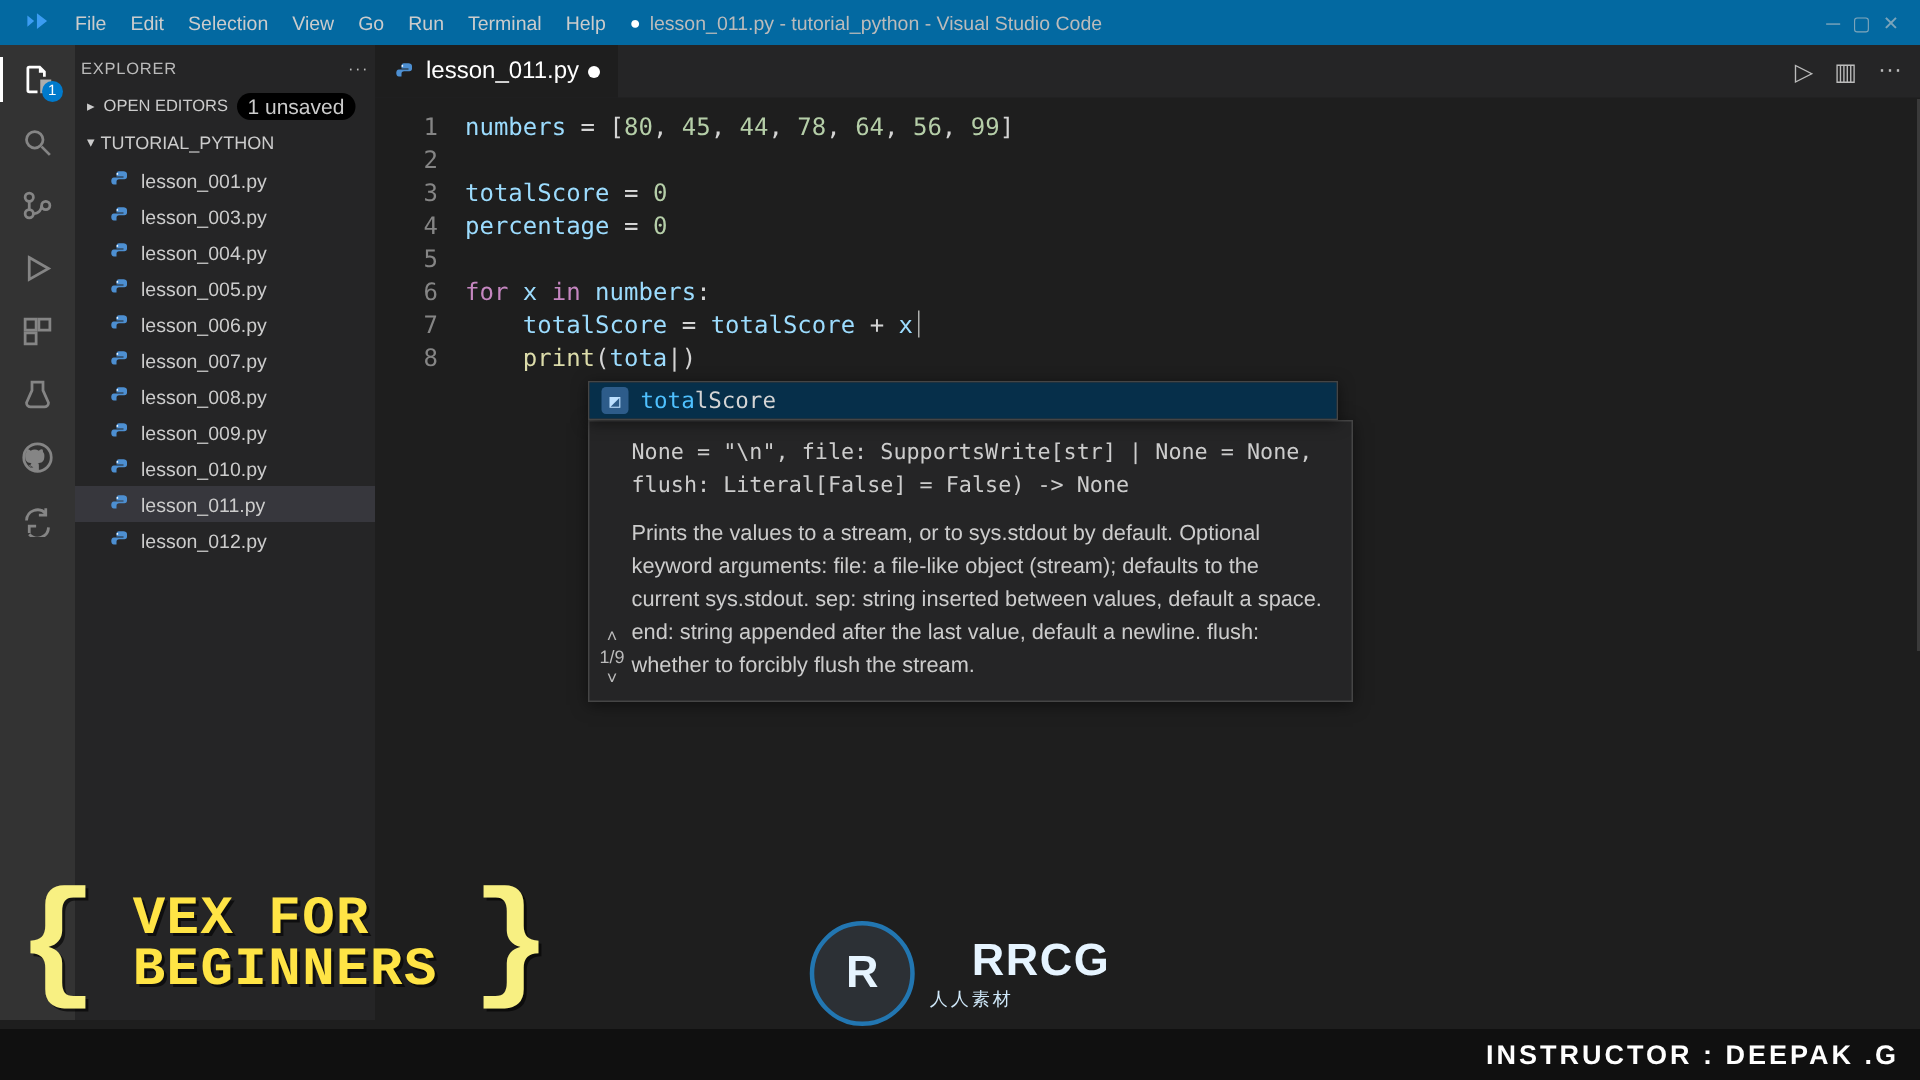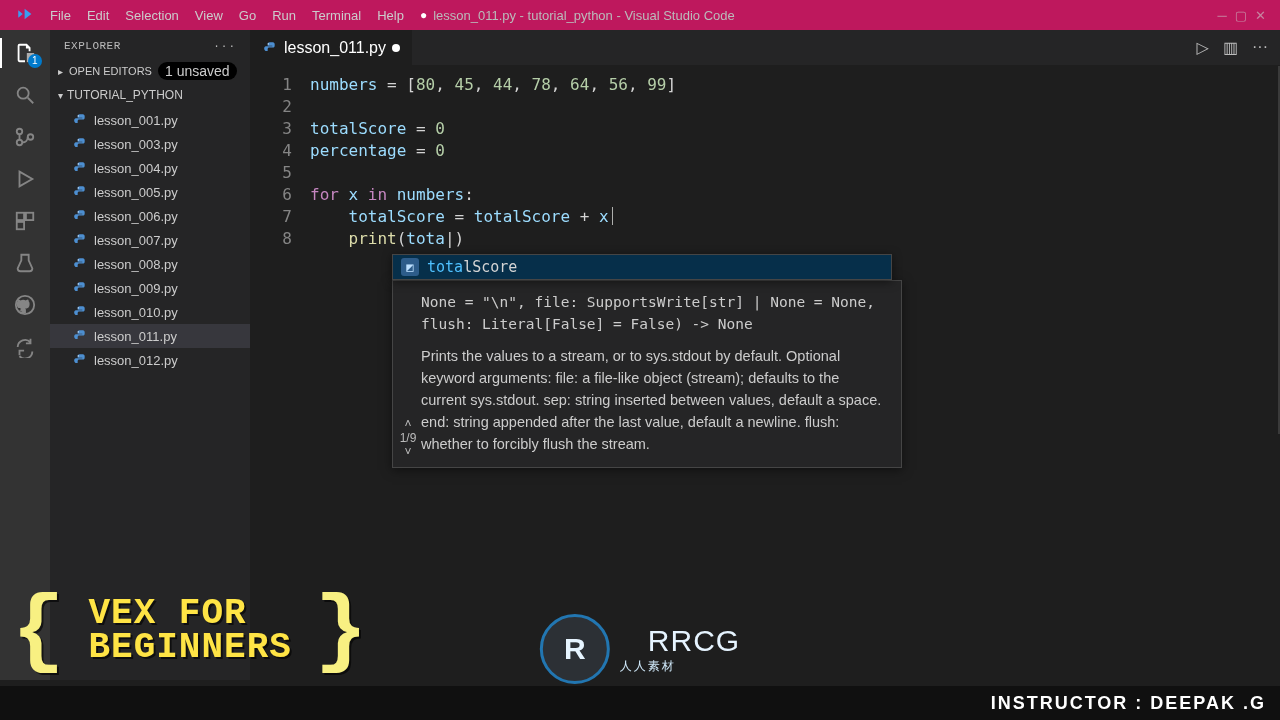--- a/index.html
+++ b/index.html
@@ -6,21 +6,21 @@
   body {
     width: 1280px; height: 720px;
     background: #1e1e1e;
     font-family: 'Segoe UI', Arial, sans-serif;
     color: #ccc;
     overflow: hidden;
     position: relative;
   }
   
   .menubar {
-    height: 30px; background: #be185d;
+    height: 30px; background: #0369a1;
     display: flex; align-items: center; padding: 0 8px;
     font-size: 13px; color: #ccc;
   }
   .menubar .menu-item { padding: 0 8px; cursor: default; }
   .menubar .title { margin-left: 8px; color: #bbb; display:flex; align-items:center; gap:6px; }
   .menubar .dot { font-size: 12px; color:#fff; }
   .menubar .spacer { flex: 1; }
   .win-controls { display:flex; gap:8px; padding-right:6px; opacity:.6; }
 
   
@@ -44,21 +44,21 @@
   }
 
   
   .sidebar {
     width: 200px; background: #252526;
     display:flex; flex-direction:column;
     font-size: 13px;
   }
   .sidebar-header {
     display:flex; align-items:center; justify-content:space-between;
-    padding: 10px 14px 6px; color:#bbb; font-size:11px; letter-spacing:.5px;font-family:Liberation Mono, monospace;
+    padding: 10px 4px 6px; color:#bbb; font-size:11px; letter-spacing:.5px;
   }
   .sidebar-section {
     padding: 4px 8px; color:#ccc; display:flex; align-items:center; gap:4px;
     font-size:12px; text-transform: uppercase;
   }
   .caret { font-size:10px; }
   .open-editors { display:flex; align-items:center; gap:6px; padding:4px 8px; font-size:11px; }
   .pill {
     background:#000000; color:#ccc; border-radius:10px;
     padding:1px 7px; font-size:14px;
@@ -167,21 +167,21 @@
     display:flex; align-items:center; gap:10px; pointer-events:none;
     color:#e6f4ff;
   }
   .logo-disc {
     width:70px; height:70px; border-radius:50%;
     border:3px solid #2276b1; display:flex; align-items:center; justify-content:center;
     background:#2c3035;
     font-weight:900; font-size:30px; color:#e6f4ff;
   }
   .logo-text { display:flex; flex-direction:column; }
-  .logo-text .big { font-weight:400; font-size:30px; letter-spacing:1px;margin-left:28px; }
+  .logo-text .big { font-weight:700; font-size:30px; letter-spacing:1px;margin-left:28px; }
   .logo-text .small { font-size:12px; letter-spacing:2px; color:#cfe8f9; }
 
   .bottom-bar {
     position:absolute; left:0; right:0; bottom:0; height:34px;
     background:#101010; display:flex; align-items:center; justify-content:center;
     color:#fff; font-weight:700; font-size:18px; letter-spacing:2px;
   }
   .bottom-bar .right { position:absolute; right:14px; }
 </style>
 </head>

